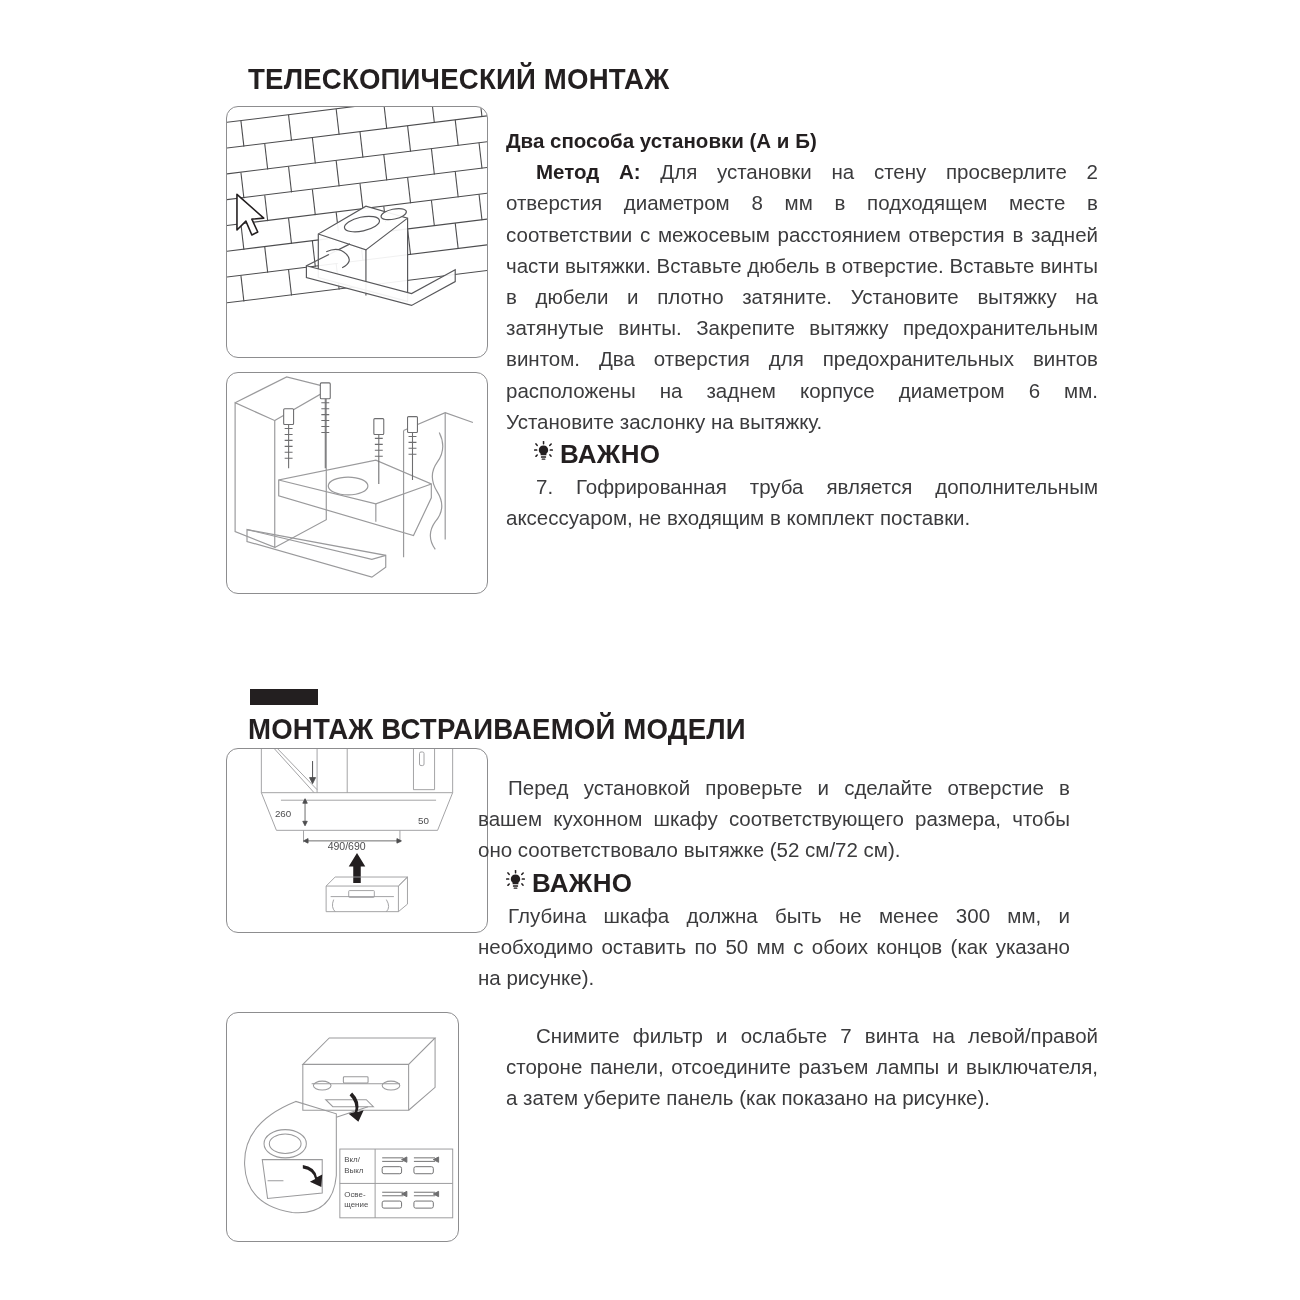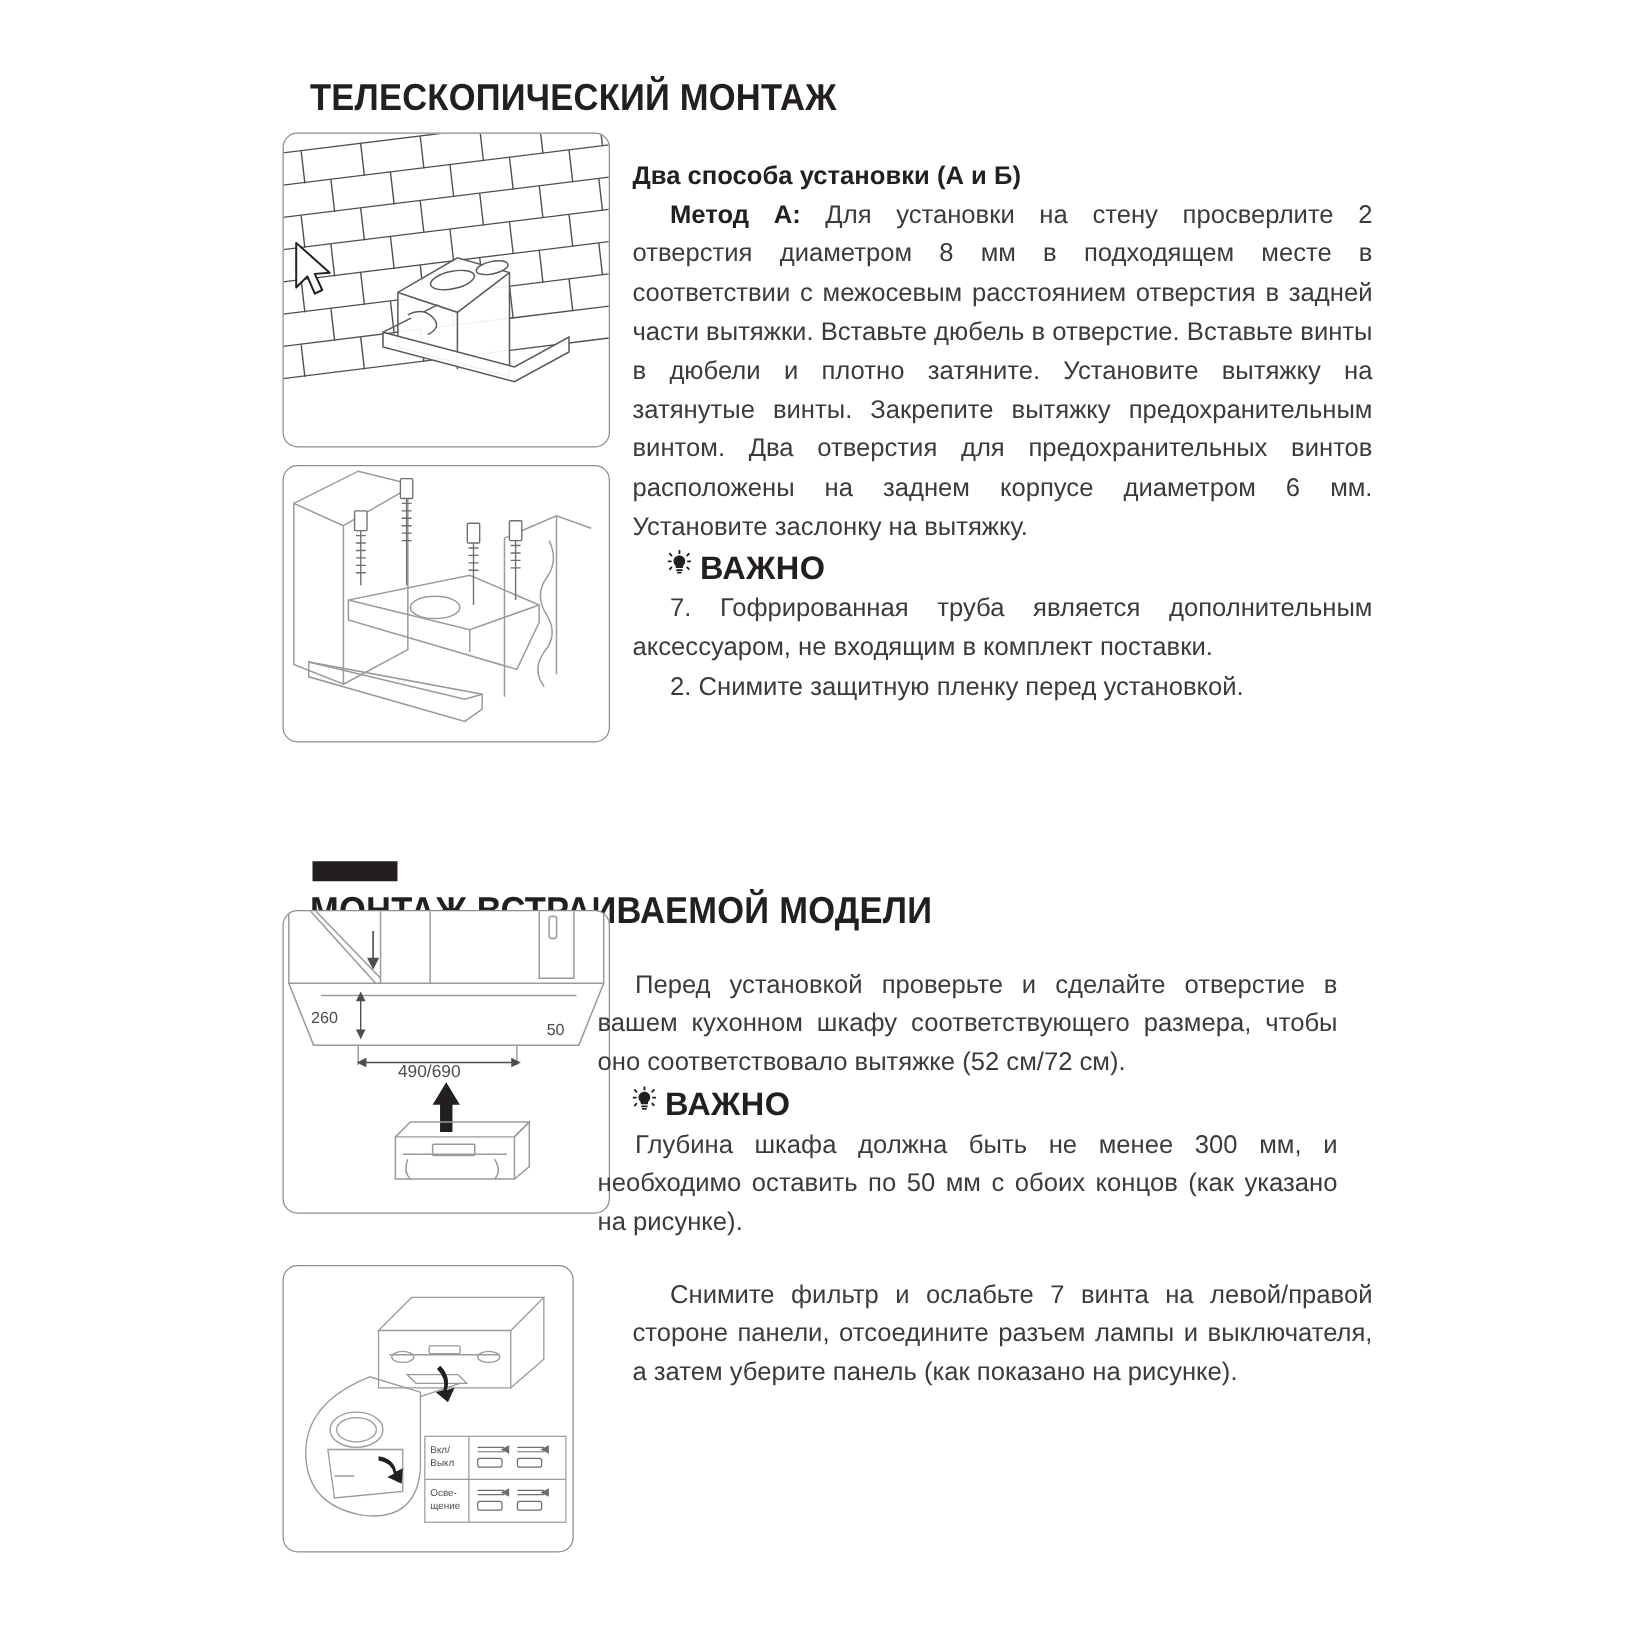--- a/index.html
+++ b/index.html
@@ -95,21 +95,21 @@
   .figure {
     position: absolute;
     border: 1.4px solid #8d8d8f;
     border-radius: 12px;
     background: #ffffff;
     box-sizing: border-box;
     overflow: hidden;
   }
   #fig-brickwall  { left: 226px; top: 106px;  width: 262px; height: 252px; }
   #fig-cabinet    { left: 226px; top: 372px;  width: 262px; height: 222px; }
-  #fig-dimensions { left: 226px; top: 728px;  width: 262px; height: 243px; }
+  #fig-dimensions { left: 226px; top: 748px;  width: 262px; height: 185px; }
   #fig-panel      { left: 226px; top: 1012px; width: 233px; height: 230px; }
   .figure svg { display: block; width: 100%; height: 100%; }
 </style>
 </head>
 <body>
 
 <div class="page">
 
   <div class="section-heading" id="heading-telescopic">ТЕЛЕСКОПИЧЕСКИЙ МОНТАЖ</div>
 
@@ -251,21 +251,20 @@
             <rect x="15.7" y="2" width="1.5" height="3.4" rx="0.6" transform="rotate(42 16.4 3.7)"></rect>
             <rect x="1.8" y="13" width="1.5" height="3.2" rx="0.6" transform="rotate(42 2.5 14.6)"></rect>
             <rect x="15.7" y="13" width="1.5" height="3.2" rx="0.6" transform="rotate(-42 16.4 14.6)"></rect>
           </g>
         </svg>
       </span>
       <span class="important-label">ВАЖНО</span>
     </div>
 
     <p class="indent">7.  Гофрированная труба является дополнительным аксессуаром, не входящим в комплект поставки.</p>
-    <p class="indent">2.  Снимите защитную пленку перед установкой.</p>
   </div>
 
   <div class="black-bar"></div>
   <div class="section-heading" id="heading-builtin">МОНТАЖ ВСТРАИВАЕМОЙ МОДЕЛИ</div>
 
   <div class="figure" id="fig-dimensions">
     <svg viewBox="0 0 262 243" xmlns="http://www.w3.org/2000/svg">
       <g stroke="#9a9a9c" stroke-width="1.2" fill="none">
         <path d="M4 -6 L4 58 L258 58 L258 -6"></path>
         <path d="M4 58 L24 108 L238 108 L258 58"></path>

